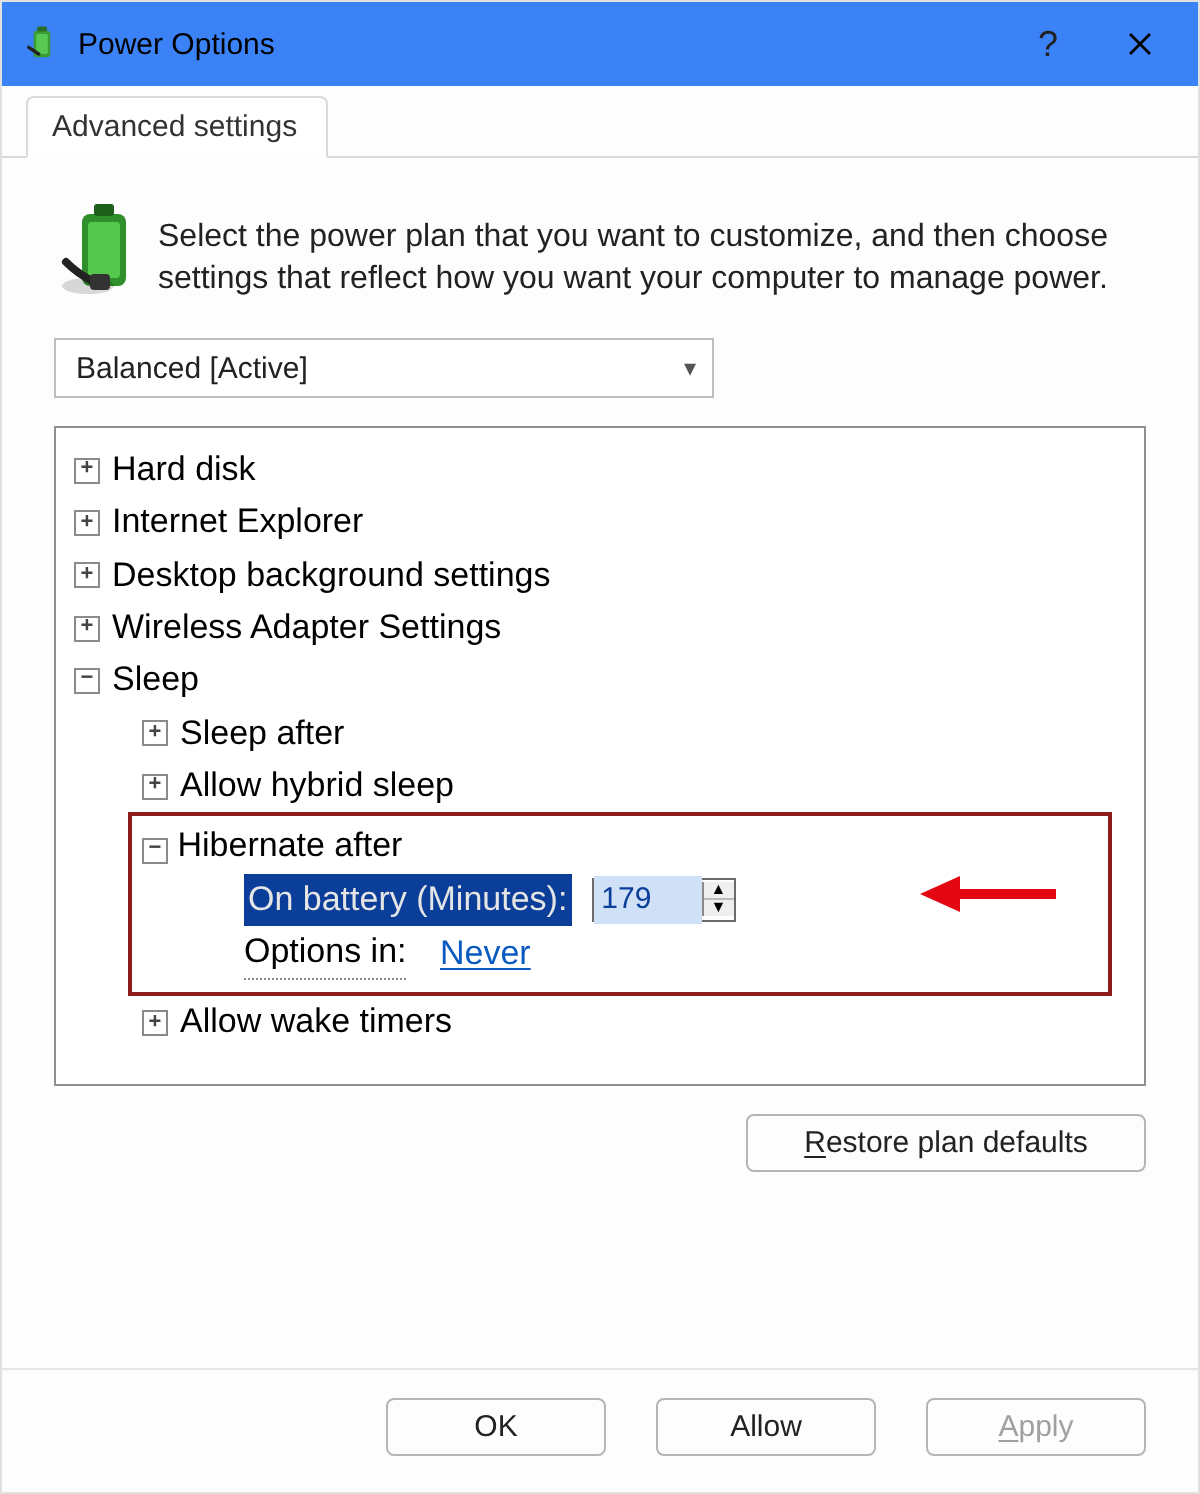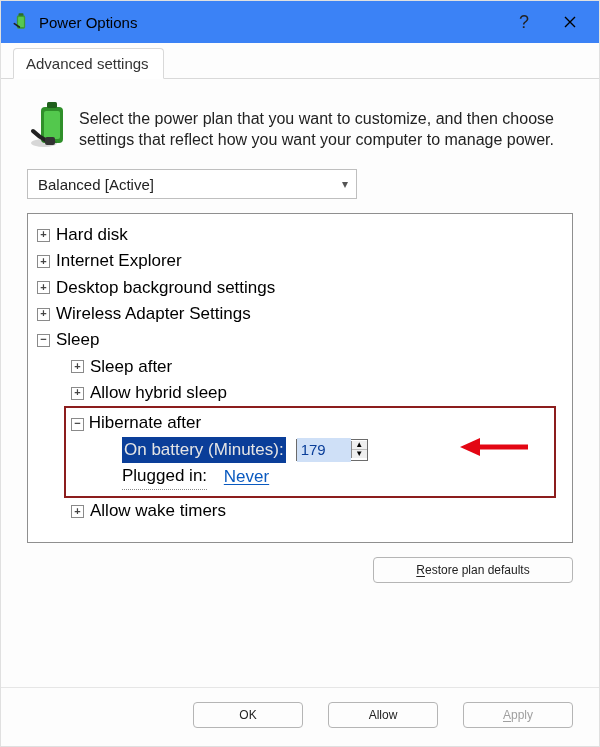--- a/index.html
+++ b/index.html
@@ -188,21 +188,21 @@
   .restore-row {
     display: flex; justify-content: flex-end;
     margin-top: 14px;
   }
   .btn {
     border: 1px solid #b5b5b5;
     border-radius: 4px;
     background: #fdfdfd;
     padding: 5px 16px;
     font: inherit;
-    font-size: 12px;
+    font-size: 15px;
     color: #222;
   }
   .btn.wide { min-width: 200px; text-align: center; }
   .btn.disabled { color: #a0a0a0; }
 
   
   .bottom-row {
     border-top: 1px solid #e6e6e6;
     padding: 14px 26px 18px 0;
     display: flex; justify-content: flex-end; gap: 25px;
@@ -319,21 +319,21 @@
                             <input type="text" value="179" style="">
                             <span class="spin-btns">
                               <div>▲</div>
                               <div>▼</div>
                             </span>
                           </span>
                         </div>
                       </li>
                       <li style="padding-left:12px;">
                         <div class="row">
-                          <span class="dotted-under">Plugged in:</span>
+                          <span class="dotted-under">Options in:</span>
                           <span>&nbsp;</span>
                           <span class="linkish">Never</span>
                         </div>
                       </li>
                     </ul>
                   </div>
                 </div>
               </li>
               <li>
                 <div class="row">

